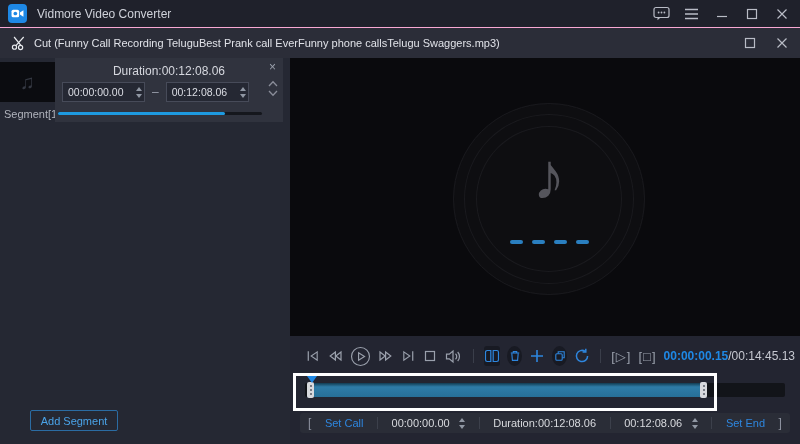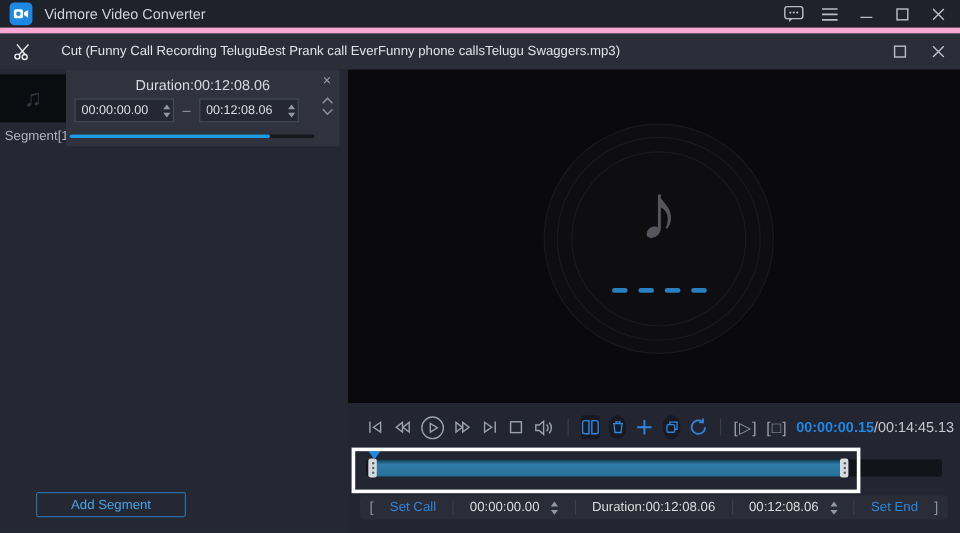--- a/index.html
+++ b/index.html
@@ -2,32 +2,32 @@
 <html><head>
 <meta charset="utf-8">
 <style>
   * { margin:0; padding:0; box-sizing:border-box; }
   body { background:#15161c; font-family:"Liberation Sans", sans-serif; }
   #app { position:relative; width:800px; height:444px; background:#232531; overflow:hidden;
          font-family:"Liberation Sans", sans-serif; }
 
   
   .titlebar { position:absolute; top:0; left:0; right:0; height:28px; background:#1f212b;
-              display:flex; align-items:center; border-bottom:5px solid #f9a8d4; }
+              display:flex; align-items:center; border-bottom:1px solid #f9a8d4; }
   .app-icon { width:19px; height:19px; margin-left:8px; border-radius:4px; background:#1e88e5;
               display:flex; align-items:center; justify-content:center; }
   .app-title { margin-left:10px; font-size:12px; color:#ced1d9; }
   .win-controls { margin-left:auto; display:flex; align-items:center; gap:13px; margin-right:10px; }
   .wbtn { width:17px; height:16px; display:flex; align-items:center; justify-content:center; cursor:default; }
 
   
   .dialogbar { position:absolute; top:28px; left:0; right:0; height:30px; background:#2b2d38;
                display:flex; align-items:center; }
   .scissors { margin-left:10px; display:flex; }
-  .dialog-title { margin-left:24px; font-size:11px; color:#e0e2e8; white-space:nowrap;
+  .dialog-title { margin-left:7px; font-size:11px; color:#e0e2e8; white-space:nowrap;
                   max-width:690px; overflow:hidden;text-align:center; }
   .dlg-controls { position:absolute; right:10px; top:0; height:30px; display:flex; align-items:center; gap:15px; }
 
   
   .sidebar { position:absolute; top:58px; left:0; width:290px; bottom:0; background:#252833; }
   .thumb { position:absolute; top:4px; left:0; width:55px; height:40px; background:#0b0c10;
            display:flex; align-items:center; justify-content:center; overflow:hidden; }
   .thumb span { font-size:20px; color:#343842; }
   .seg-label { position:absolute; top:50px; left:4px; font-size:11px; color:#b0b3bc; }
   .seg-panel { position:absolute; top:0; left:55px; width:228px; height:64px; background:#30333e; }
@@ -41,21 +41,21 @@
              justify-content:center; gap:3px; cursor:default; }
   .spinner i { display:block; width:0; height:0; border-left:3.5px solid transparent; border-right:3.5px solid transparent; }
   .spinner .up { border-bottom:4px solid #9097a3; }
   .spinner .dn { border-top:4px solid #9097a3; }
   .dash { color:#9aa0ac; font-size:12px; }
   .seg-close { position:absolute; right:7px; top:3px; font-size:12px; color:#9aa0ac; line-height:12px; }
   .seg-chevrons { position:absolute; right:4px; top:21px; }
   .seg-progress { position:absolute; left:3px; top:54px; width:204px; height:3px; background:#15171d; border-radius:2px; }
   .seg-progress .fill { height:100%; background:#1e9ae0; border-radius:2px; }
   .side-buttons { position:absolute; bottom:13px; left:30px; display:flex; gap:5px; }
-  .side-buttons button { width:125px; height:21px; background:transparent; border:1px solid #2b6ca3;
+  .side-buttons button { width:88px; height:21px; background:transparent; border:1px solid #2b6ca3;
                          border-radius:2px; color:#4aa3e8; font-size:11px;
                          font-family:"Liberation Sans", sans-serif; cursor:default; }
 
   
   .preview { position:absolute; top:58px; left:290px; right:0; height:278px; background:#0a0a0d; }
   .disc { position:absolute; left:163px; top:45px; width:192px; height:192px; border-radius:50%;
           background:#0e0e11; border:1px solid #19191d;
           box-shadow: inset 0 0 0 10px #0e0e11, inset 0 0 0 11px #1a1a1e,
                       inset 0 0 0 22px #0e0e11, inset 0 0 0 23px #1a1a1e; }
   .disc .note { position:absolute; top:34px; left:0; width:100%; text-align:center;

